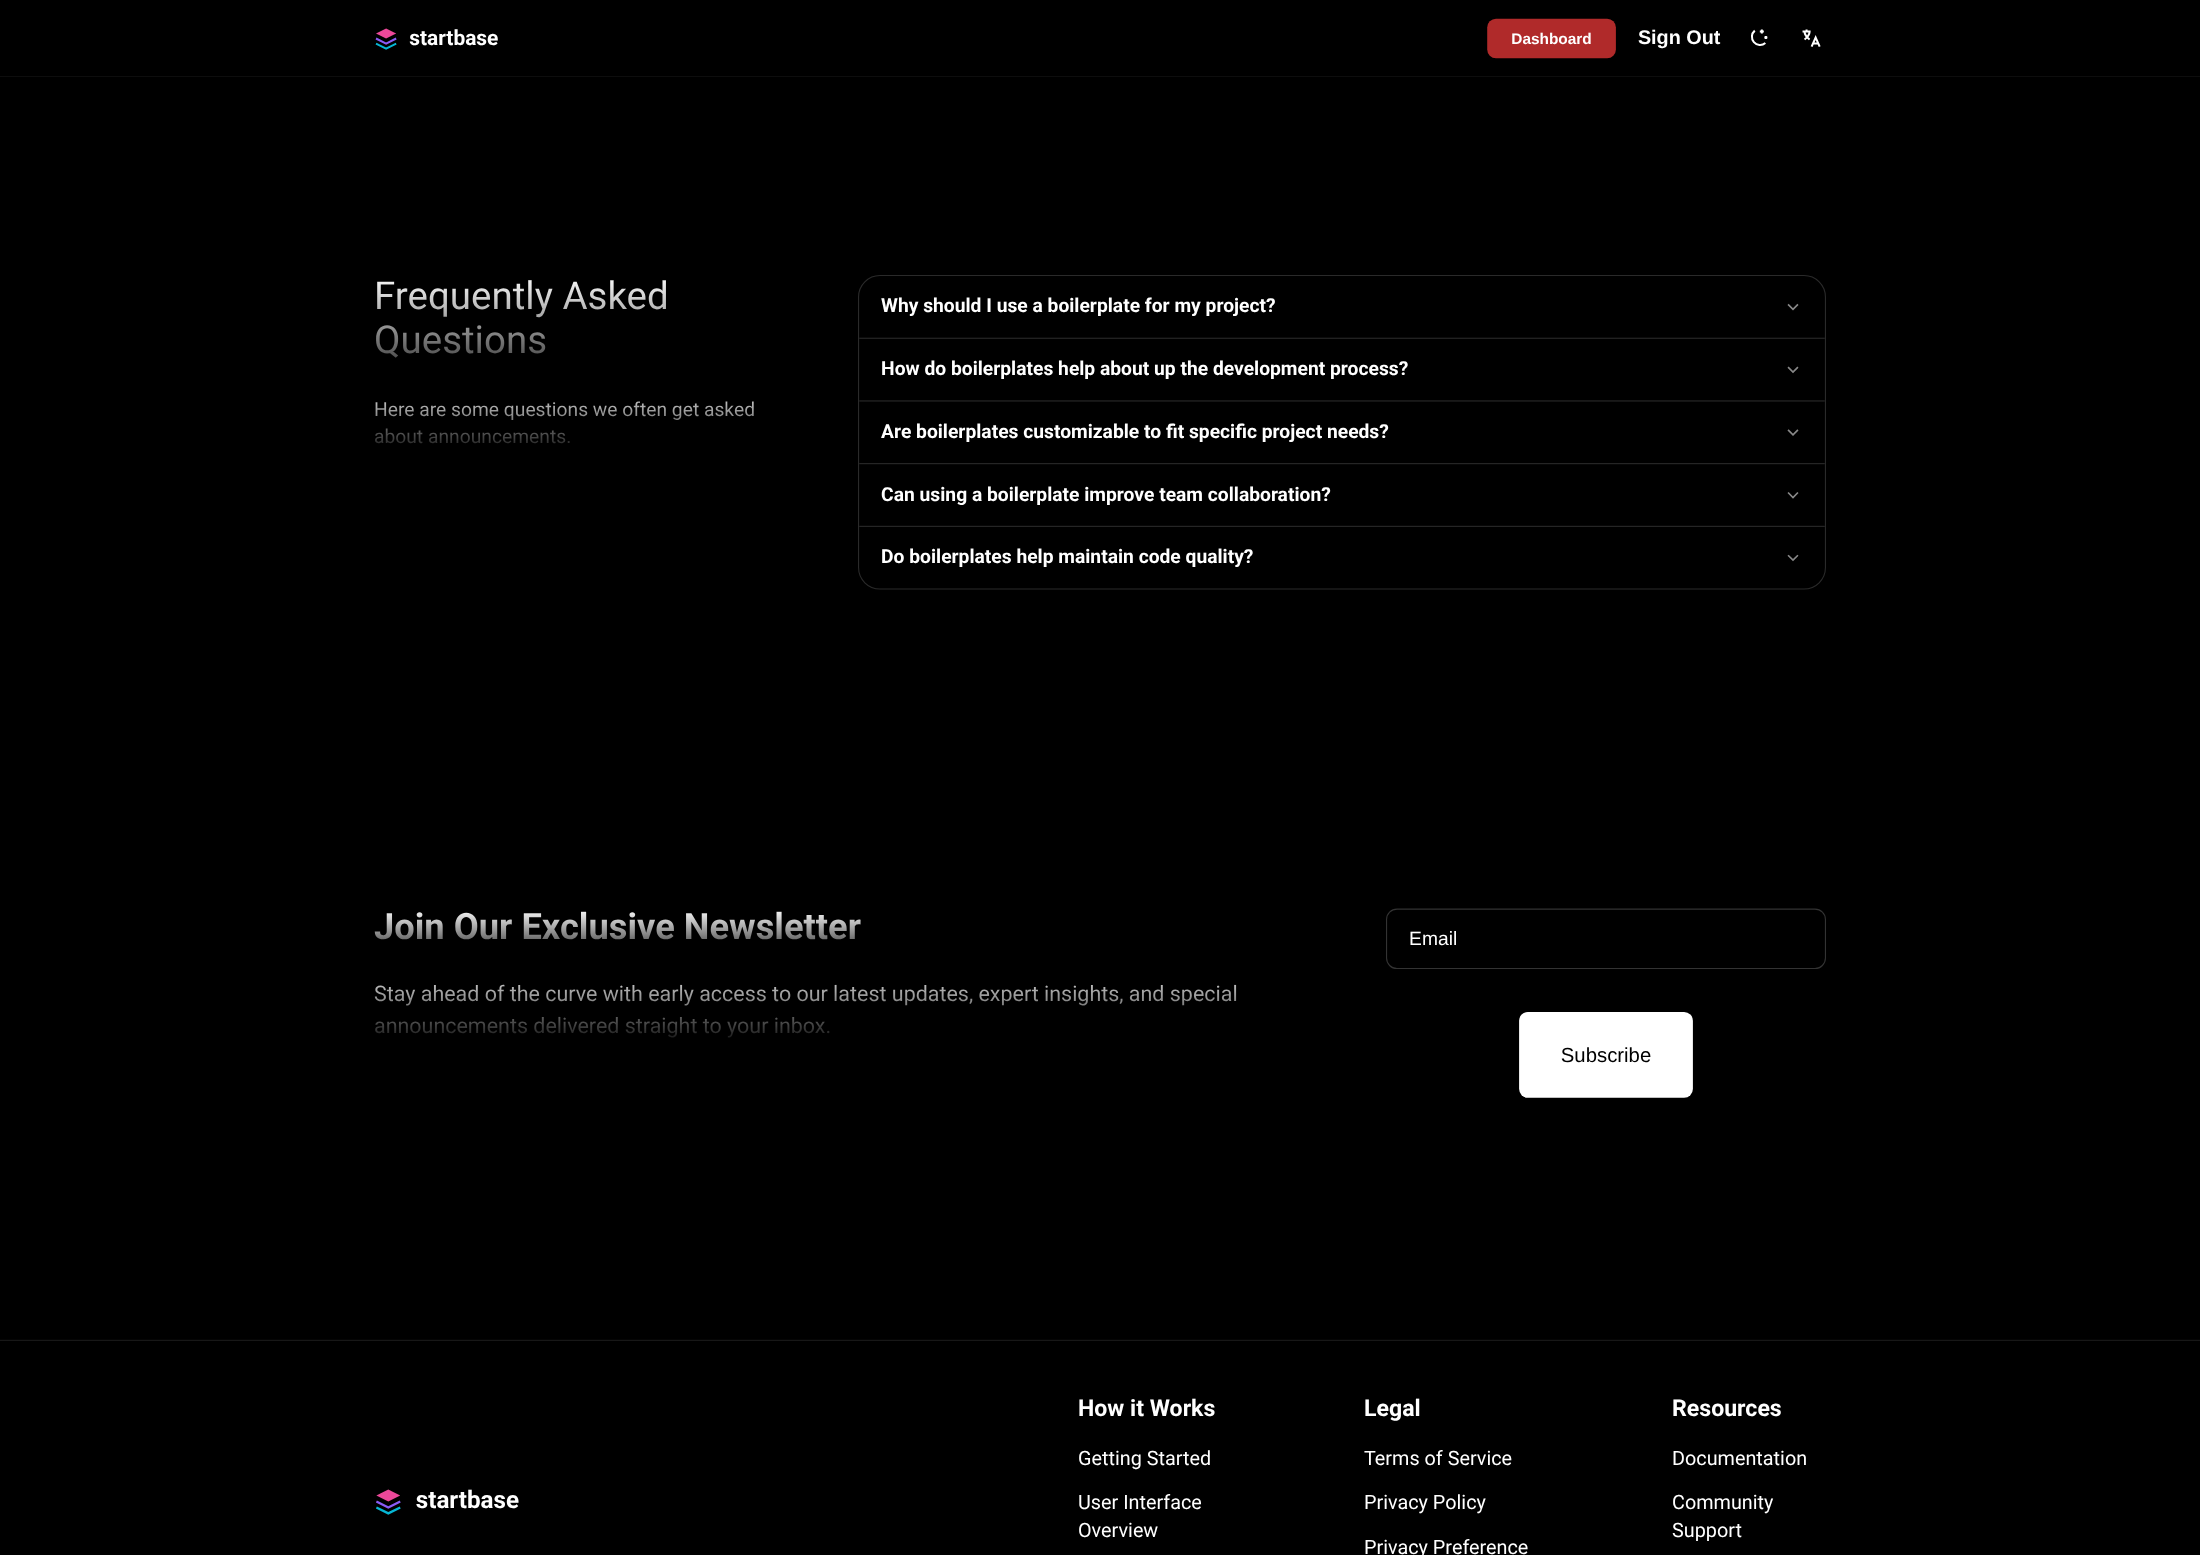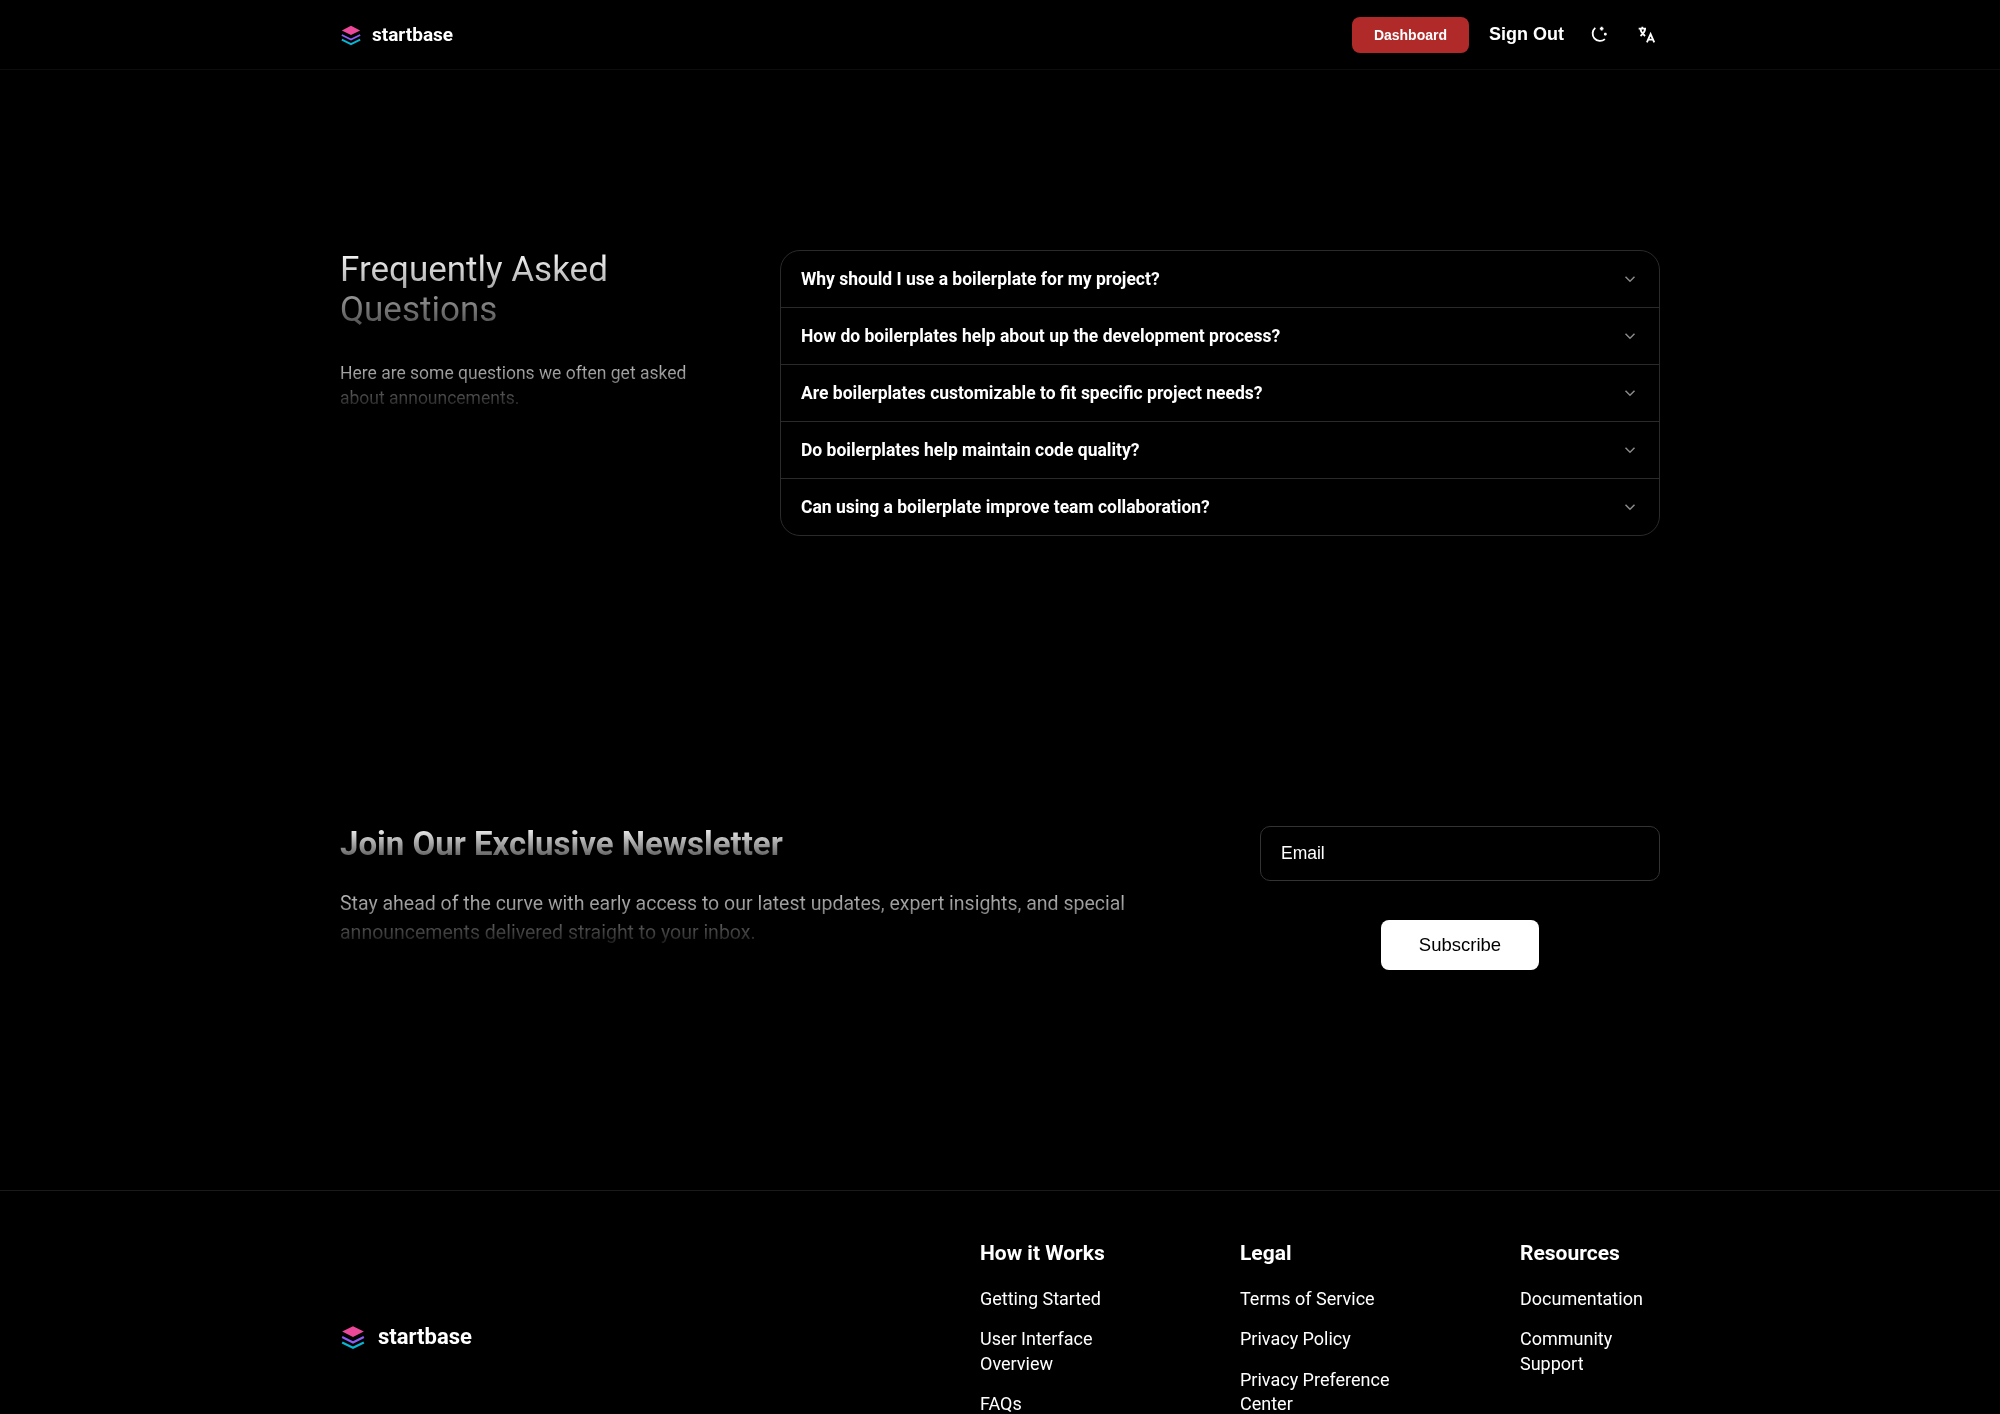--- a/index.html
+++ b/index.html
@@ -163,21 +163,21 @@
       color: #fff;
       font-size: 17.5px;
     }
     .email-input::placeholder {
       color: #fff;
     }
     .subscribe-btn {
       background: #fff;
       color: #000;
       border: none;
-      padding: 14px 38px;
+      padding: 28px 38px;
       border-radius: 8px;
       font-size: 18.5px;
       font-weight: 500;
       cursor: pointer;
     }
     .footer {
       margin-top: 220px;
       border-top: 1px solid #1a1a1a;
       padding: 50px 340px 0 340px;
     }
@@ -266,27 +266,27 @@
           <path d="M6 9l6 6 6-6"></path>
         </svg>
     </div>
     <div class="faq-item">
       <span class="faq-question">Are boilerplates customizable to fit specific project needs?</span>
       <svg class="chevron" width="18" height="18" viewBox="0 0 24 24" fill="none" stroke="currentColor" stroke-width="2">
           <path d="M6 9l6 6 6-6"></path>
         </svg>
     </div>
     <div class="faq-item">
+      <span class="faq-question">Can using a boilerplate improve team collaboration?</span>
+      <svg class="chevron" width="18" height="18" viewBox="0 0 24 24" fill="none" stroke="currentColor" stroke-width="2">
+          <path d="M6 9l6 6 6-6"></path>
+        </svg>
+    </div>
+    <div class="faq-item">
       <span class="faq-question">Do boilerplates help maintain code quality?</span>
-      <svg class="chevron" width="18" height="18" viewBox="0 0 24 24" fill="none" stroke="currentColor" stroke-width="2">
-          <path d="M6 9l6 6 6-6"></path>
-        </svg>
-    </div>
-    <div class="faq-item">
-      <span class="faq-question">Can using a boilerplate improve team collaboration?</span>
       <svg class="chevron" width="18" height="18" viewBox="0 0 24 24" fill="none" stroke="currentColor" stroke-width="2">
           <path d="M6 9l6 6 6-6"></path>
         </svg>
     </div>
   </div>
 </section>
 
 <section class="newsletter-section">
   <div class="newsletter-left">
     <h2 class="newsletter-title">Join Our Exclusive Newsletter</h2>

